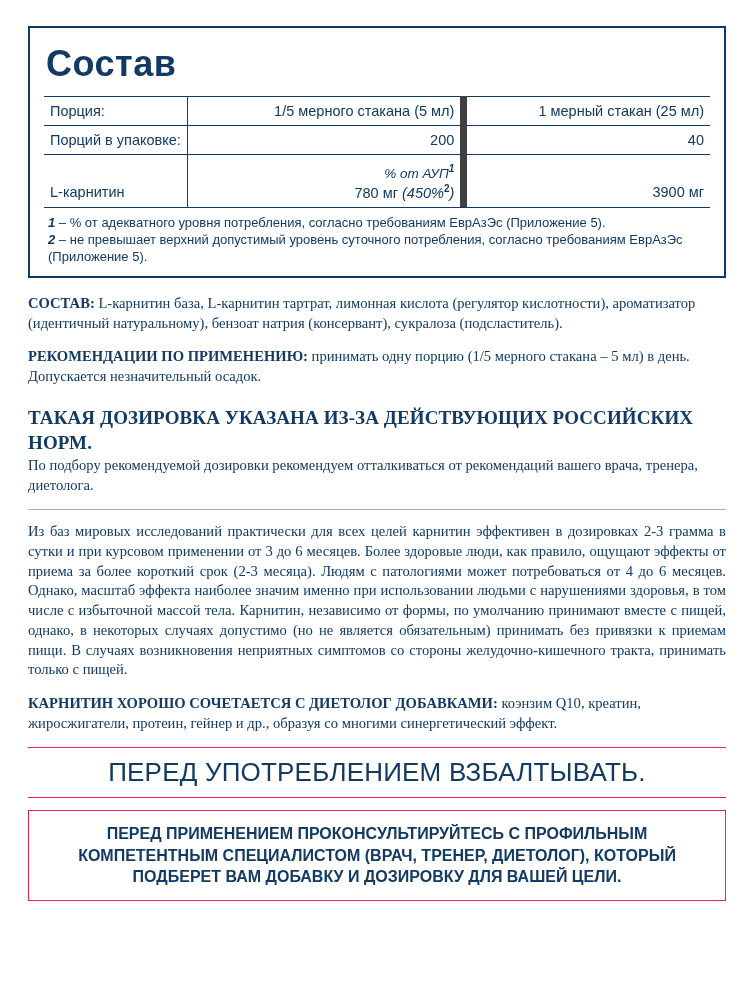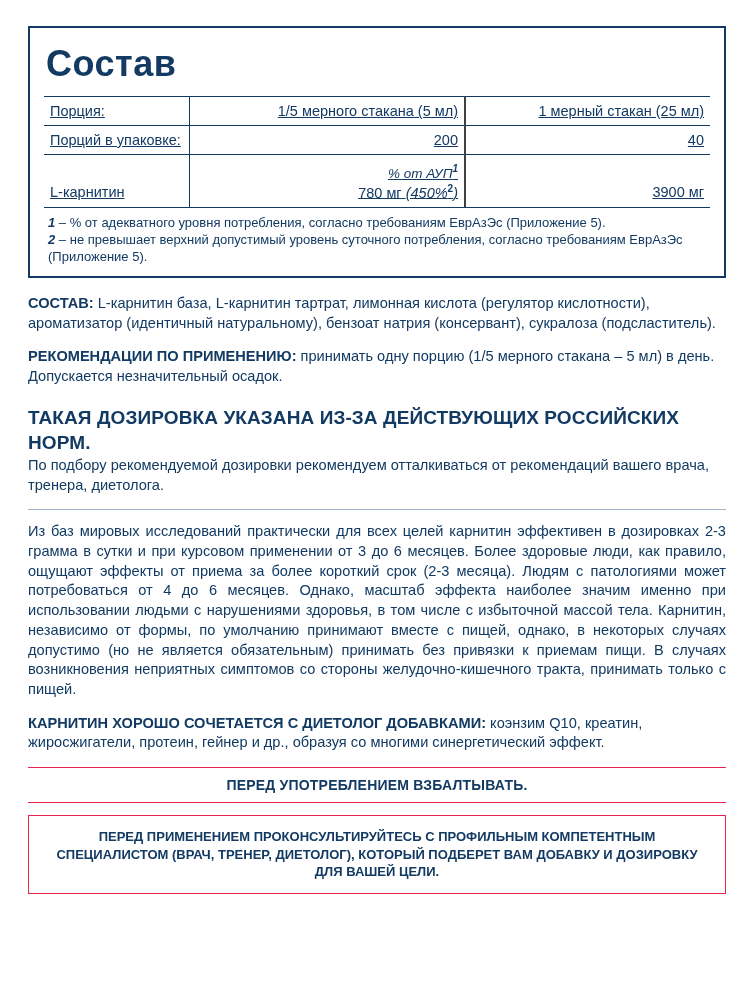--- a/index.html
+++ b/index.html
@@ -38,32 +38,31 @@
   }
   table.facts-table {
     width: 100%;
     border-collapse: collapse;
     font-size: 14.5px;
   }
   table.facts-table td {
     padding: 6px 6px;
     vertical-align: bottom;
     border-top: 1px solid #123a63;
-    text-decoration: underline;
   }
   tr.row-first td { border-top: 1.5px solid #123a63; }
   td.label { text-align: left; white-space: nowrap; }
   td.colmid {
     text-align: right;
     border-left: 1px solid #123a63;
     width: 262px;
   }
   td.colright {
     text-align: right;
-    border-left: 2px solid #404040;
+    border-left: 7px solid #404040;
     width: 232px;
   }
   .aup {
     display: block;
     font-style: italic;
     font-size: 13.5px;
     margin-bottom: 2px;
   }
   .sup {
     font-size: 10px;
@@ -81,20 +80,21 @@
     font-size: 13px;
     line-height: 1.3;
   }
   .footnotes .fn-num { font-weight: bold; font-style: italic; }
 
   
   .body-block {
     margin-top: 16px;
     font-size: 14.6px;
     line-height: 1.35;
+    font-family: Liberation Serif, serif;
   }
   .body-block p { margin: 0 0 0 0; }
   .b { font-weight: bold; }
   .spacer-sm { height: 14px; }
   .spacer-md { height: 18px; }
 
   .caps-bold {
     font-weight: bold;
     font-size: 19px;
     letter-spacing: 0.1px;
@@ -112,33 +112,33 @@
 
   
   .shake-wrap {
     margin-top: 14px;
     border-top: 1.5px solid #e8224b;
     border-bottom: 1.5px solid #e8224b;
     padding: 9px 0 9px 0;
     text-align: center;
   }
   .shake-text {
-    font-size: 14px;
-    font-weight: bold;
+    font-size: 26px;
+    font-weight: normal;
     letter-spacing: 0.2px;
   }
 
   
   .warn-box {
     margin-top: 12px;
     border: 1.5px solid #e8224b;
     padding: 12px 14px;
     text-align: center;
     font-weight: bold;
-    font-size: 13px;
+    font-size: 16px;
     line-height: 1.35;
   }
 </style>
 </head>
 <body>
 
 <div class="page">
 
   <div class="facts">
     <div class="facts-title">Состав</div>

